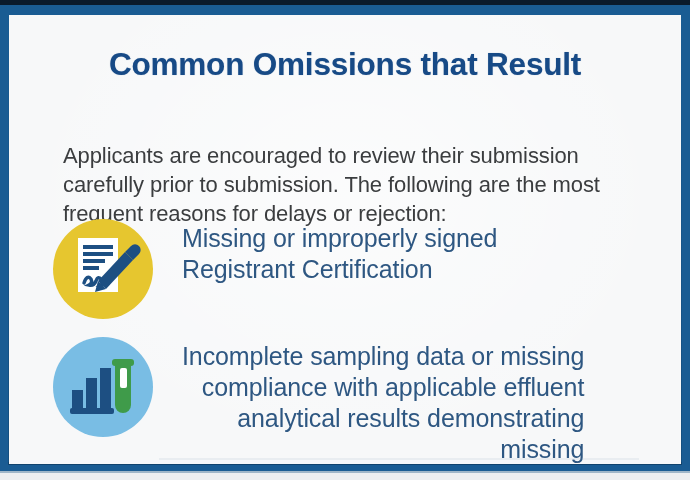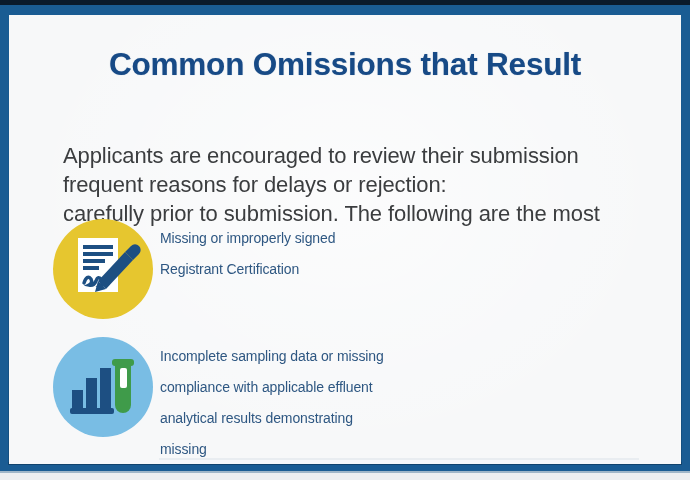--- a/index.html
+++ b/index.html
@@ -126,21 +126,21 @@
     left: 0;
     top: 196px;
     width: 672px;
   }
   .bullet-row {
     position: relative;
     display: flex;
     align-items: flex-start;
   }
   .bullet-row.row-1 { height: 118px; }
-  .bullet-row.row-2 { height: 130px; }
+  .bullet-row.row-2 { height: 130px; text-align: right; }
 
   .icon-wrap {
     position: relative;
     width: 107px;
     height: 100px;
     margin-left: 44px;
     flex: none;
   }
   .icon-circle {
     position: absolute;
@@ -155,23 +155,24 @@
 
   .icon-svg {
     position: absolute;
     left: 0;
     top: 8px;
     width: 100px;
     height: 100px;
   }
 
   .bullet-text {
+    margin-left: 22px;
     margin-top: 12px;
     color: #2e5782;
-    font-size: 14px;
+    font-size: 25px;
     line-height: 31px;
     letter-spacing: -0.1px;
     font-weight: 500;
   }
   .bullet-text .line { display: block; white-space: nowrap; }
 
   
   .scanline {
     position: absolute;
     left: 150px;
@@ -194,22 +195,22 @@
   <div class="bottom-seam"></div>
 
   <div class="slide">
 
     <h1 class="title">
       <span class="line">Common Omissions that Result</span>
     </h1>
 
     <p class="intro">
       <span class="line">Applicants are encouraged to review their submission</span>
+      <span class="line">carefully prior to submission. The following are the most</span>
       <span class="line">frequent reasons for delays or rejection:</span>
-      <span class="line">carefully prior to submission. The following are the most</span>
     </p>
 
     <div class="bullets">
 
       <div class="bullet-row row-1">
         <div class="icon-wrap">
           <div class="icon-circle yellow"></div>
           <svg class="icon-svg" viewBox="0 0 100 100">
 
             <rect x="25" y="19" width="40" height="54" fill="#ffffff"></rect>

